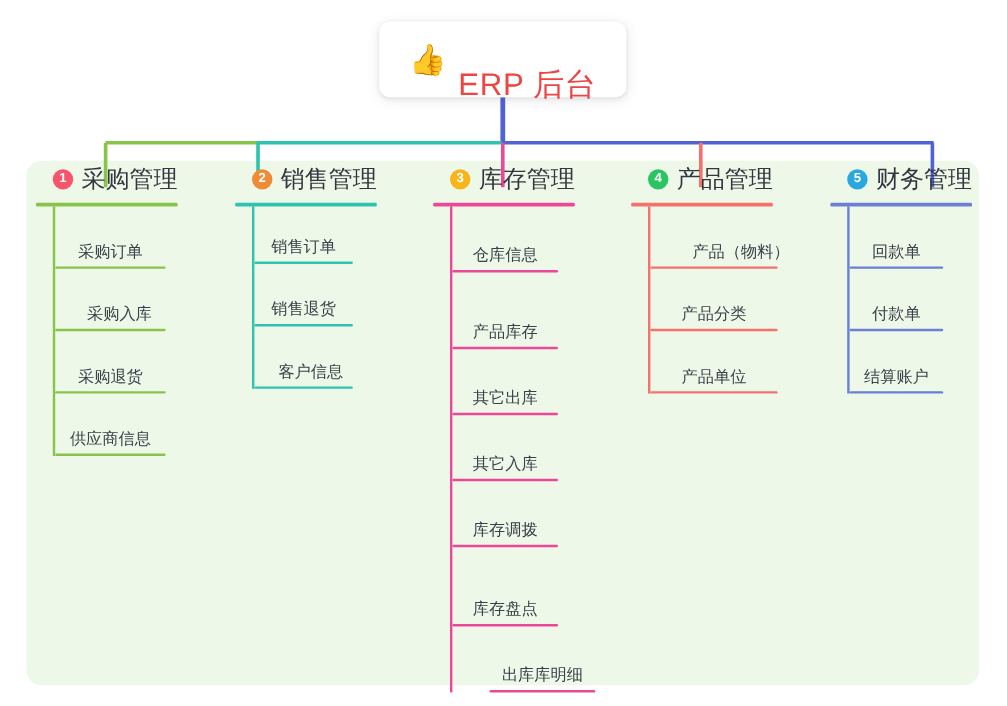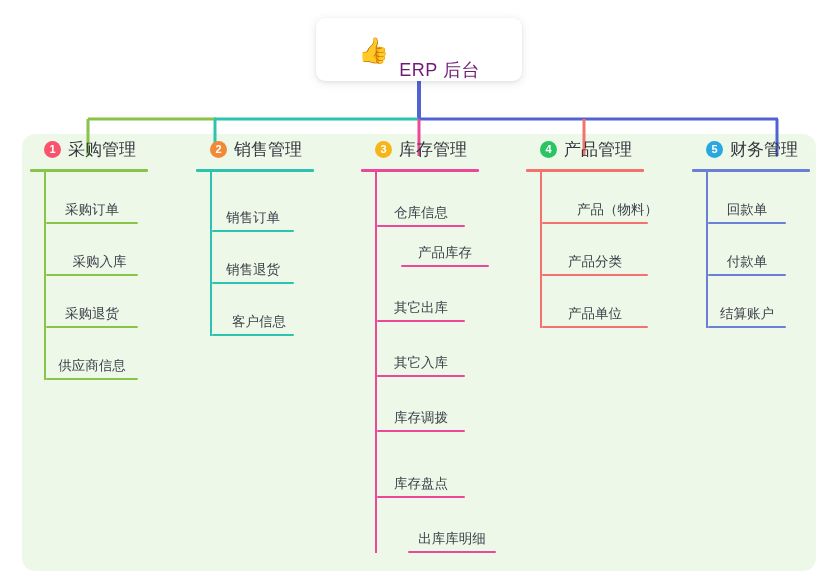--- a/index.html
+++ b/index.html
@@ -39,22 +39,22 @@
     box-sizing: border-box;
     z-index: 6;
   }
   .title-emoji {
     font-size: 25px;
     line-height: 1;
     display: inline-block;
     transform: translateY(1px);
   }
   .title-text {
-    font-size: 18px;
-    color: #701a75;
+    font-size: 26px;
+    color: #ef4444;
     letter-spacing: 0.5px;
     white-space: nowrap;
     margin-top: 41px;
   }
 
   
   #connectors {
     position: absolute;
     left: 0;
     top: 0;
@@ -103,21 +103,21 @@
     height: 17px;
     border-radius: 50%;
     color: #ffffff;
     font-size: 11px;
     line-height: 17px;
     text-align: center;
     font-weight: bold;
     flex: 0 0 auto;
   }
   .col-title {
-    font-size: 17px;
+    font-size: 20px;
     color: #32373f;
     white-space: nowrap;
   }
 
   .head-rule {
     height: 3px;
     border-radius: 1px;
     margin-top: 5px;
   }
 
@@ -207,21 +207,21 @@
         </div>
       </div>
       <div class="column" style="left: 196px; width: 148px;">
         <div class="col-head">
           <span class="badge" style="background: rgb(240, 138, 54);">2</span>
           <span class="col-title">销售管理</span>
         </div>
         <div class="head-rule" style="background: rgb(46, 195, 174); width: 118px;"></div>
         <div class="items">
           <div class="spine" style="background: rgb(46, 195, 174);"></div>
-          <div class="leaf" style="width: 82px; height: 60px; justify-content: center;">
+          <div class="leaf" style="width: 82px; height: 48px; justify-content: center;">
             <span class="leaf-text">销售订单</span>
             <div class="leaf-rule" style="background: rgb(46, 195, 174); width: 82px;"></div>
           </div>
           <div class="leaf" style="width: 82px; height: 52px;">
             <span class="leaf-text">销售退货</span>
             <div class="leaf-rule" style="background: rgb(46, 195, 174); width: 82px;"></div>
           </div>
           <div class="leaf" style="width: 82px; height: 52px; padding-left: 12px;">
             <span class="leaf-text">客户信息</span>
             <div class="leaf-rule" style="background: rgb(46, 195, 174); width: 82px;"></div>
@@ -233,21 +233,21 @@
           <span class="badge" style="background: rgb(246, 181, 25);">3</span>
           <span class="col-title">库存管理</span>
         </div>
         <div class="head-rule" style="background: rgb(236, 72, 153); width: 118px;"></div>
         <div class="items">
           <div class="spine" style="background: rgb(236, 72, 153);"></div>
           <div class="leaf" style="width: 88px; height: 55px;">
             <span class="leaf-text">仓库信息</span>
             <div class="leaf-rule" style="background: rgb(236, 72, 153); width: 88px;"></div>
           </div>
-          <div class="leaf" style="width: 88px; height: 40px; margin-left: 24px;">
+          <div class="leaf" style="width: 88px; height: 64px;">
             <span class="leaf-text">产品库存</span>
             <div class="leaf-rule" style="background: rgb(236, 72, 153); width: 88px;"></div>
           </div>
           <div class="leaf" style="width: 88px; height: 55px;">
             <span class="leaf-text">其它出库</span>
             <div class="leaf-rule" style="background: rgb(236, 72, 153); width: 88px;"></div>
           </div>
           <div class="leaf" style="width: 88px; height: 55px;">
             <span class="leaf-text">其它入库</span>
             <div class="leaf-rule" style="background: rgb(236, 72, 153); width: 88px;"></div>

